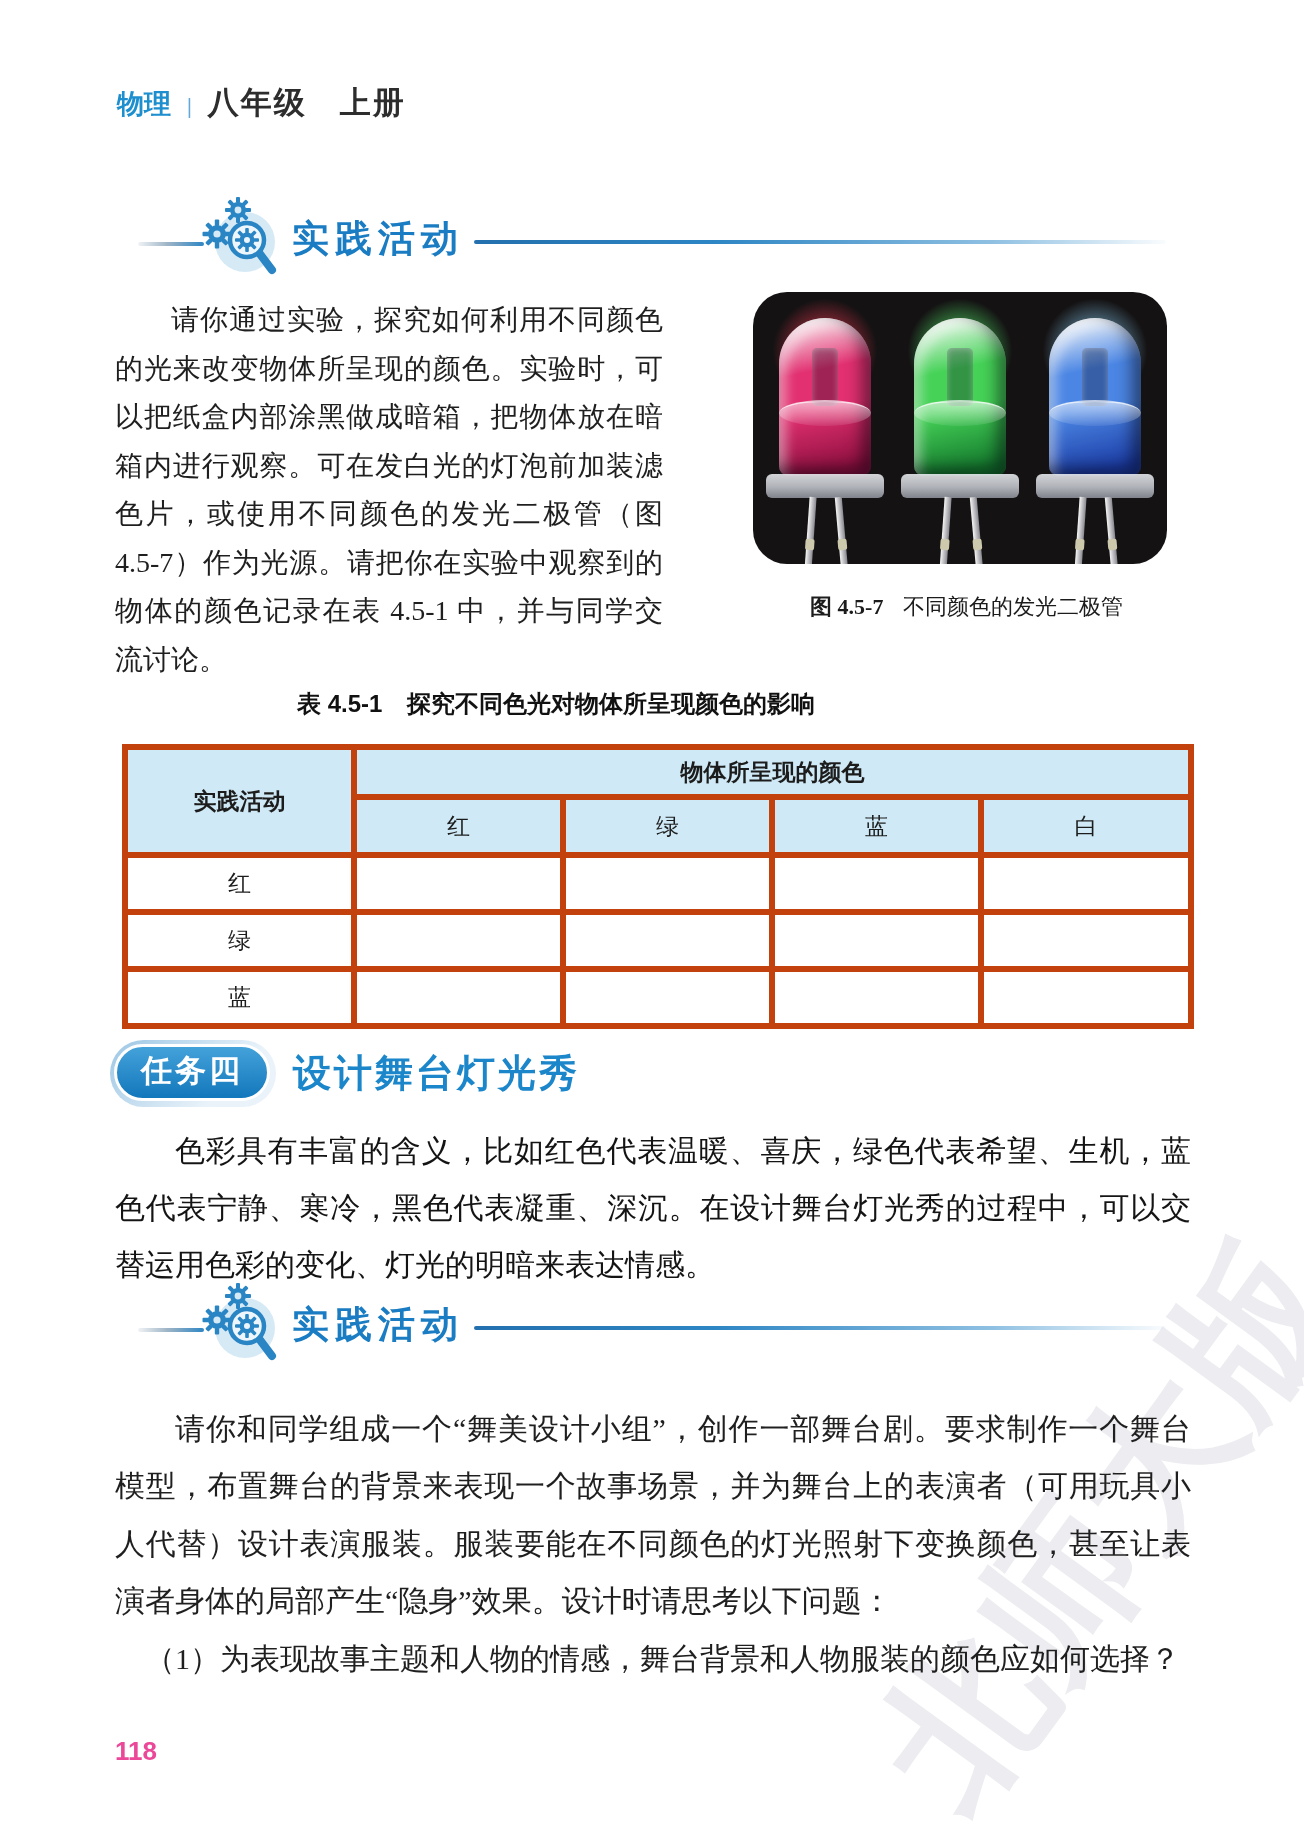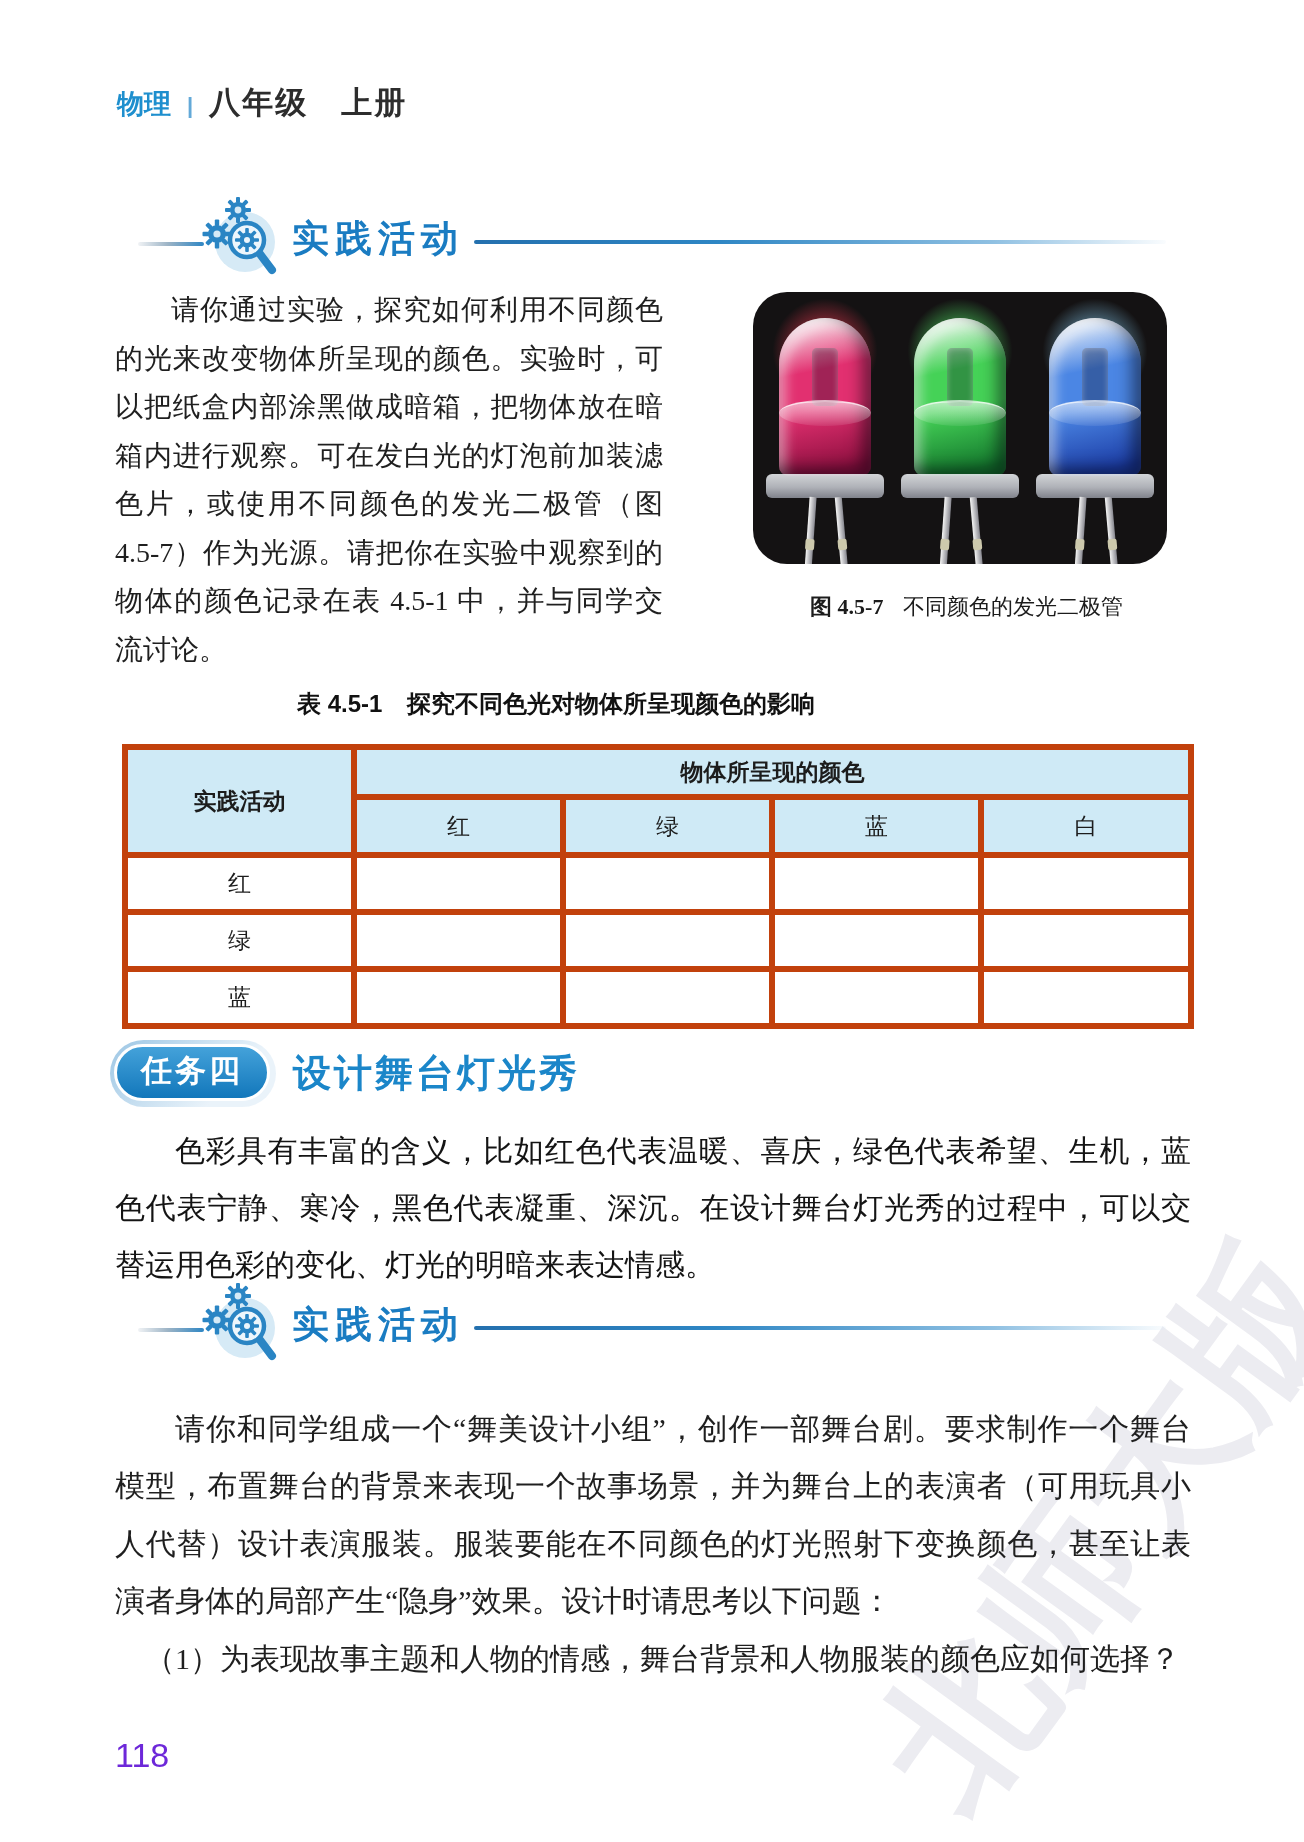--- a/index.html
+++ b/index.html
@@ -17,21 +17,21 @@
     font-size:160px; font-weight:bold; color:#ececf1;
     transform:rotate(-54deg); letter-spacing:2px;
     pointer-events:none; z-index:0; white-space:nowrap;
     font-family:"Liberation Serif","DejaVu Serif",serif;
   }
   .content{position:absolute; inset:0; z-index:1;}
   
   .running-head{
     position:absolute; left:117px; top:82px;
     display:flex; align-items:baseline; gap:16px;
-    font-family:Liberation Sans, sans-serif;
+    font-family:Liberation Serif, serif;
   }
   .rh-subject{font-size:27px; font-weight:bold; color:#1e8fce;}
   .rh-divider{font-size:22px; color:#63a9d8; font-weight:bold;}
   .rh-grade{font-size:31px; font-weight:600; color:#2d2d2d; letter-spacing:2px;}
   
   .act-header{position:absolute; left:0; width:1304px; height:100px;}
   .act-rule-left{
     position:absolute; left:138px; top:46px; width:66px; height:4px; border-radius:2px;
     background:linear-gradient(90deg, rgba(160,175,190,.15), #9db4c6 45%, #2e86c4);
   }
@@ -42,21 +42,21 @@
   .act-icon{position:absolute; left:202px; top:0px;}
   .act-label{
     position:absolute; left:292px; top:18px;
     font-size:37px; font-weight:bold; color:#1a7cc2; letter-spacing:6px;
     font-family:"Liberation Serif","DejaVu Serif",serif;
   }
   
   .para{ text-align:justify; text-justify:inter-ideograph; }
   .para p{margin:0; text-indent:2em;}
   .para-1{
-    position:absolute; left:115px; top:286px; width:548px;
+    position:absolute; left:115px; top:296px; width:548px;
     font-size:28px; line-height:48.5px;
   }
   .para-2{
     position:absolute; left:115px; top:1122px; width:1076px;
     font-size:30px; line-height:57px; color:#141414;
   }
   .para-3{
     position:absolute; left:115px; top:1400px; width:1076px;
     font-size:30px; line-height:57.4px;
   }
@@ -149,21 +149,21 @@
     color:#fff; font-size:31px; font-weight:bold; letter-spacing:3px;
     font-family:"Liberation Sans","DejaVu Sans",sans-serif;
   }
   .task-title{
     font-size:38px; font-weight:900; color:#1b86c9; letter-spacing:3px;
     font-family:"Liberation Sans","DejaVu Sans",sans-serif;
   }
   
   .page-number{
     position:absolute; left:115px; top:1736px;
-    font-size:34px; font-weight:400; color:#6d28d9;
+    font-size:26px; font-weight:700; color:#ec4899;
     font-family:"Liberation Sans","DejaVu Sans",sans-serif;
   }
 </style>
 </head>
 <body>
 
 <div class="page">
 
   <div class="watermark">北师大版</div>
 

